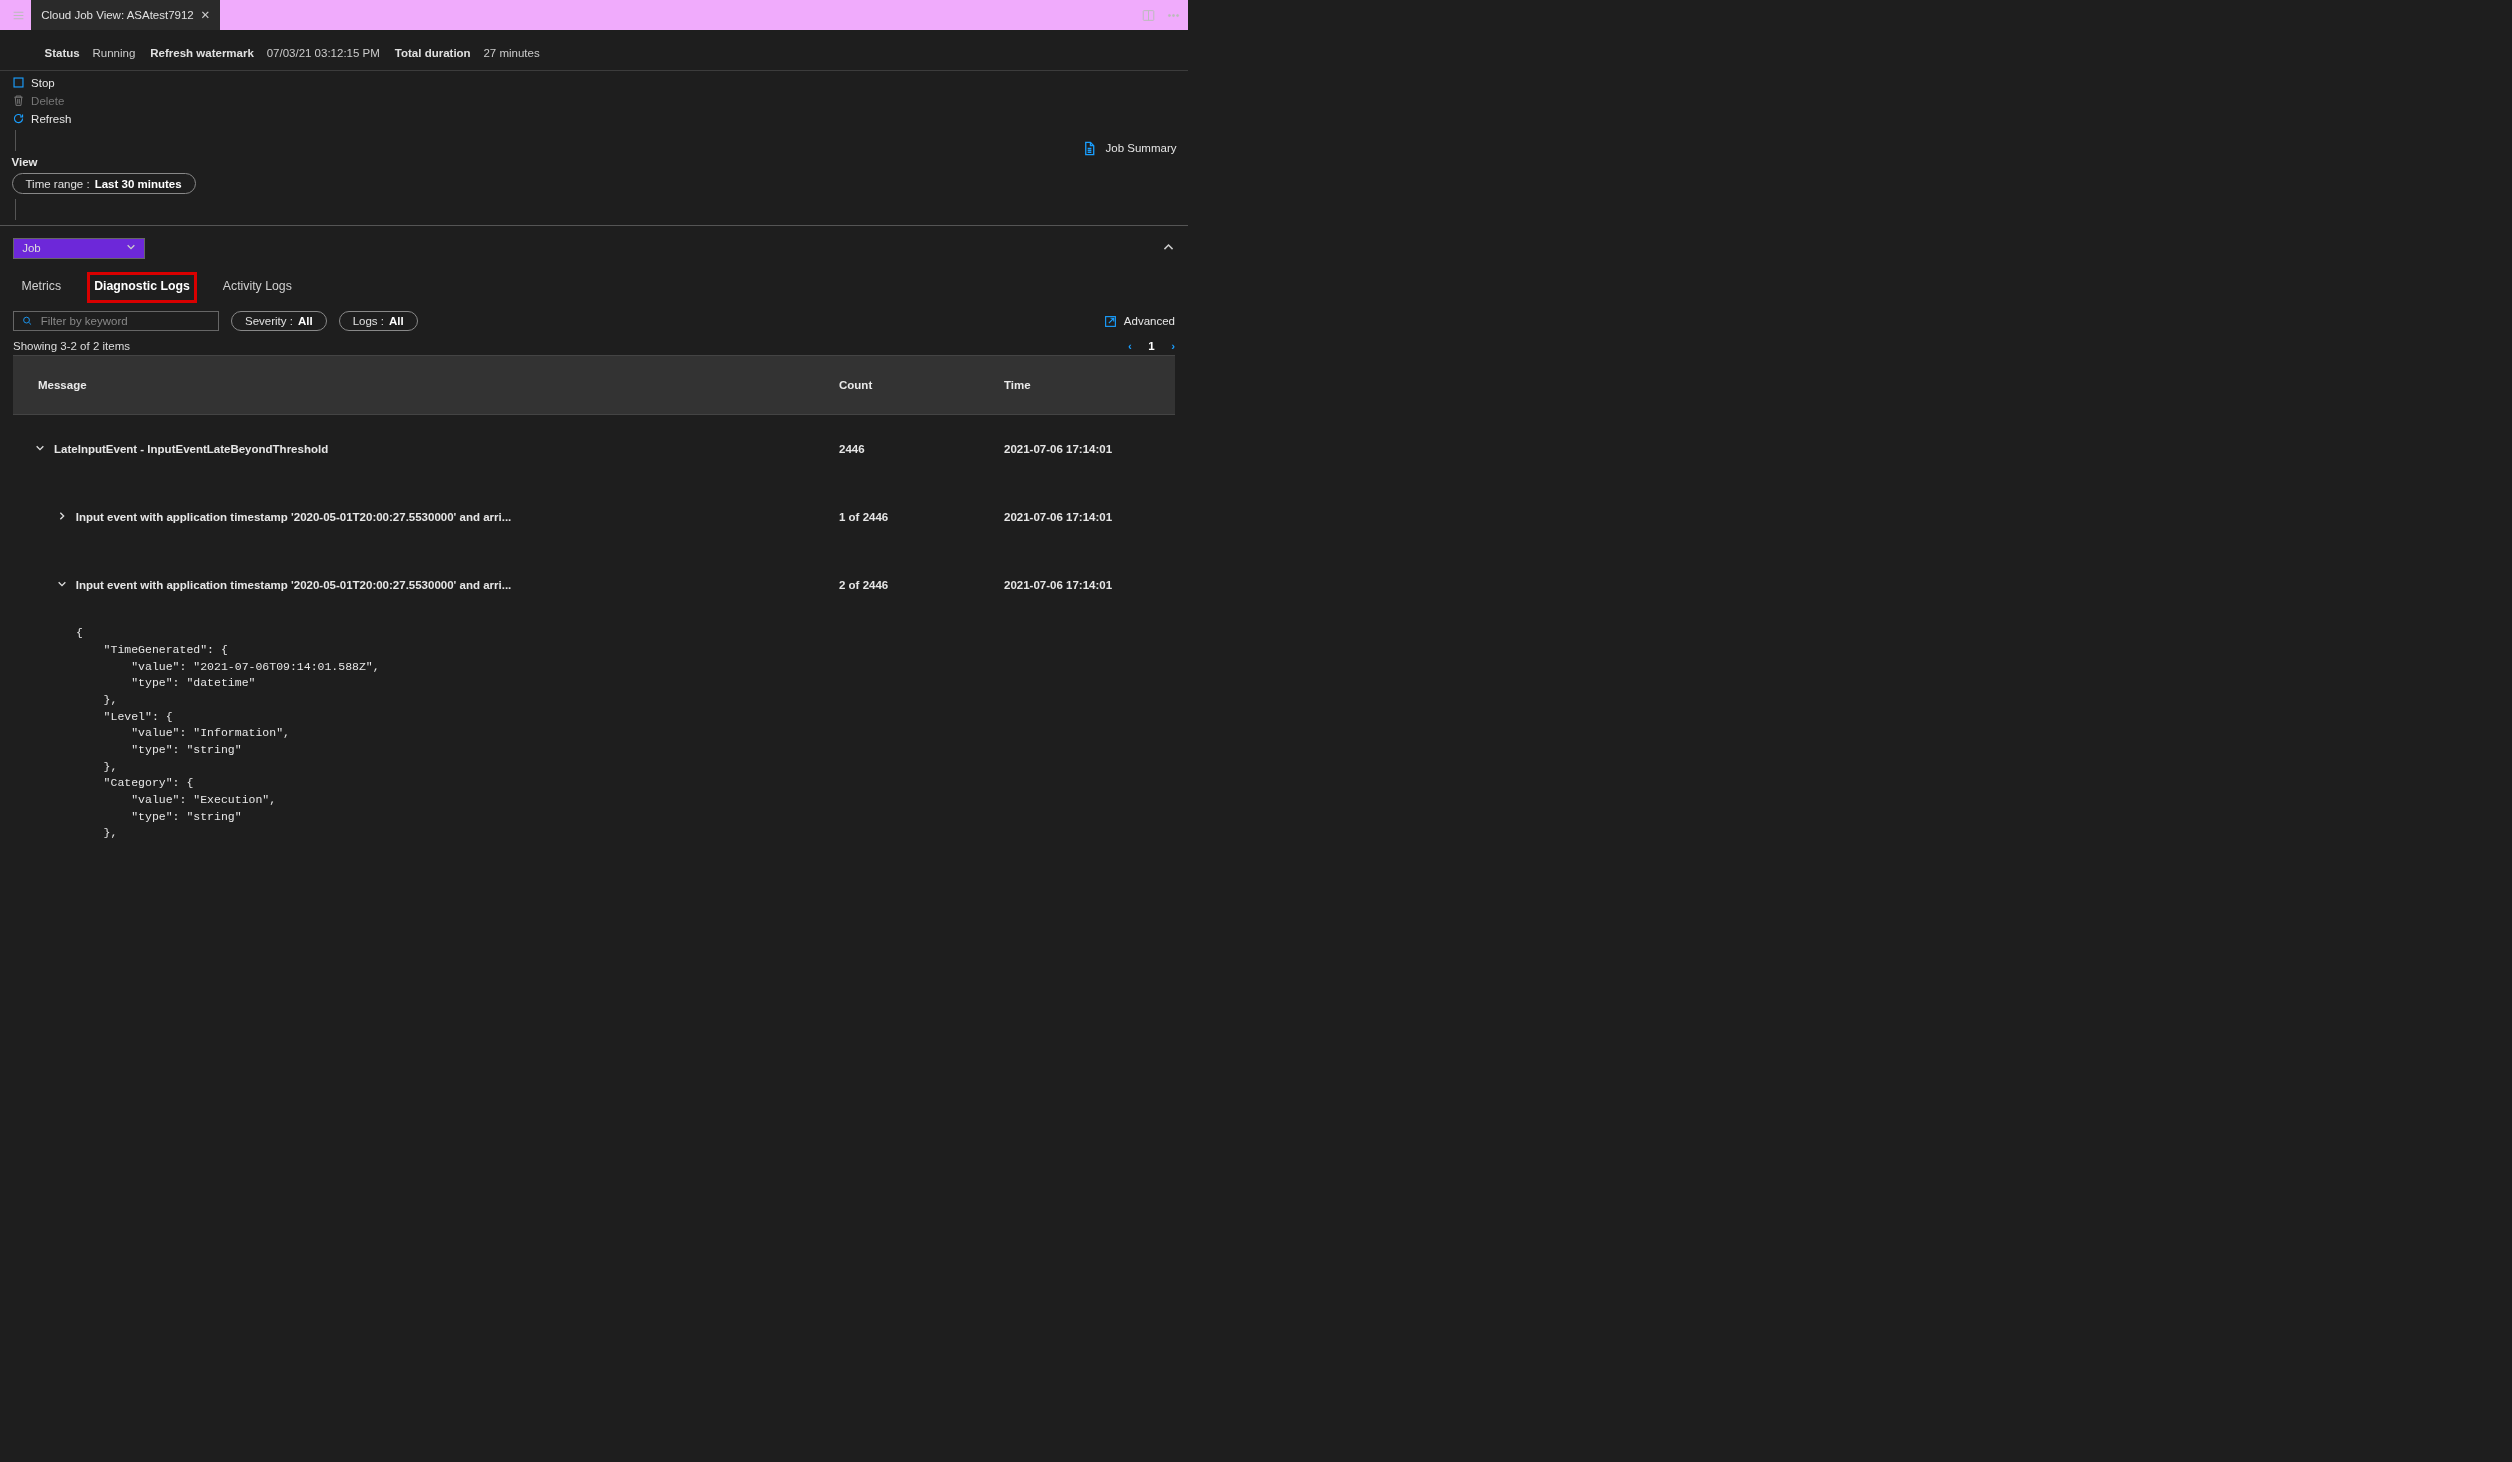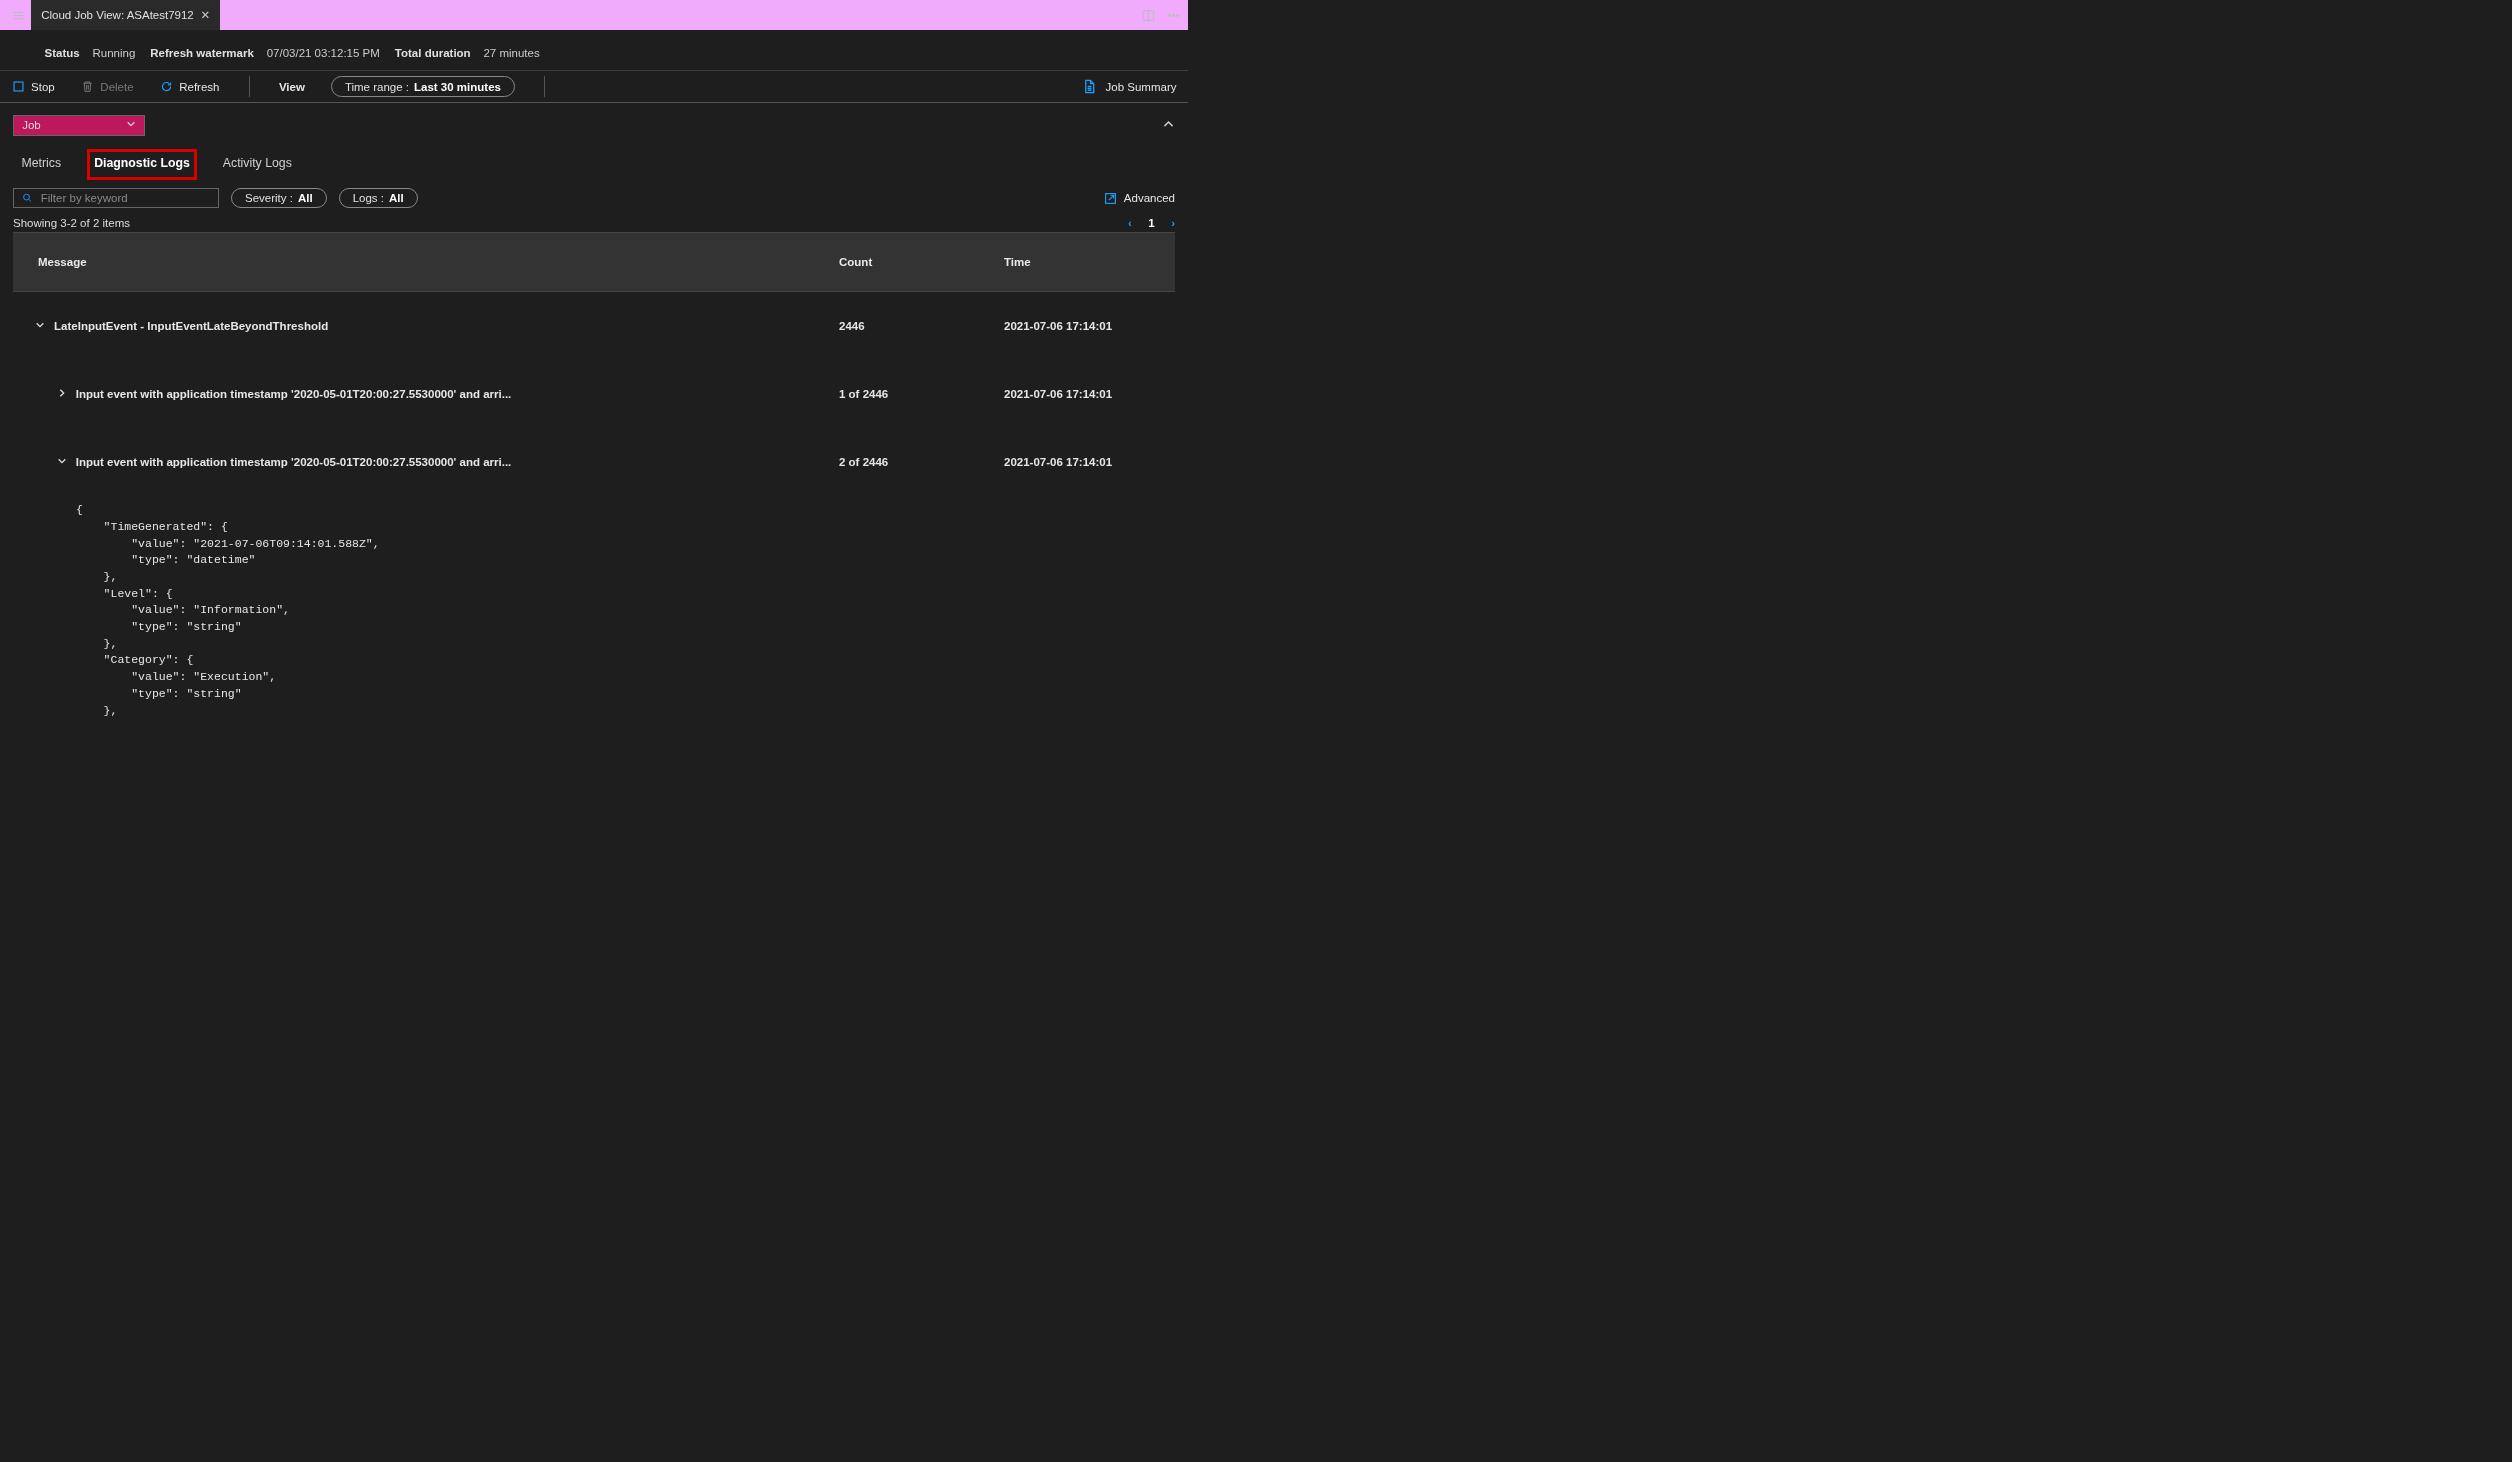--- a/index.html
+++ b/index.html
@@ -54,21 +54,21 @@
 
   
   .toolbar {
     display: flex;
     align-items: center;
     justify-content: space-between;
     padding: 5px 11.5px;
     border-bottom: 1.6px solid #555;
     background: #1e1e1e;
   }
-  .toolbar-left { display: flex; gap: 26px; }
+  .toolbar-left { display: flex; gap: 5px; flex-direction: column; }
   .tbtn { display: inline-flex; align-items: center; gap: 6.6px; cursor: pointer; color:#e6e6e6; }
   .tbtn.disabled { color: #777;}
   .tbtn svg { width:13px; height:13px; }
   .vdiv { width:0.8px; height: 21.4px; background: #555; margin: 0 3.3px;}
   .pill {
     border: 0.8px solid #888;
     border-radius: 15px;
     padding: 3.3px 13px;
     color: #e0e0e0;
     display:inline-flex; align-items:center; gap:5px;
@@ -79,21 +79,21 @@
   .job-summary { display:flex; align-items:center; gap:8.2px; color:#e6e6e6; cursor:pointer;}
   .job-summary svg { stroke:#1a9fff; }
 
   
   .subbar {
     display:flex; align-items:center; justify-content:space-between;
     padding: 11.5px 13px 0 13px;
     background:#1e1e1e;
   }
   .dropdown {
-    border:0.8px solid #666; background:#be185d; color:#ddd;
+    border:0.8px solid #666; background:#6d28d9; color:#ddd;
     padding: 3.3px 8.2px; display:flex; align-items:center; gap:20px;
     width:132px; justify-content:space-between; cursor:pointer;
     font-size:11.5px;
   }
 
   
   .tabs {
     display:flex; gap:23px; padding: 15px 16.5px 0 16.5px; font-size:12.3px;
   }
   .tabitem { color:#d0d0d0; padding:5px 5px 8.2px 5px; cursor:pointer;}

